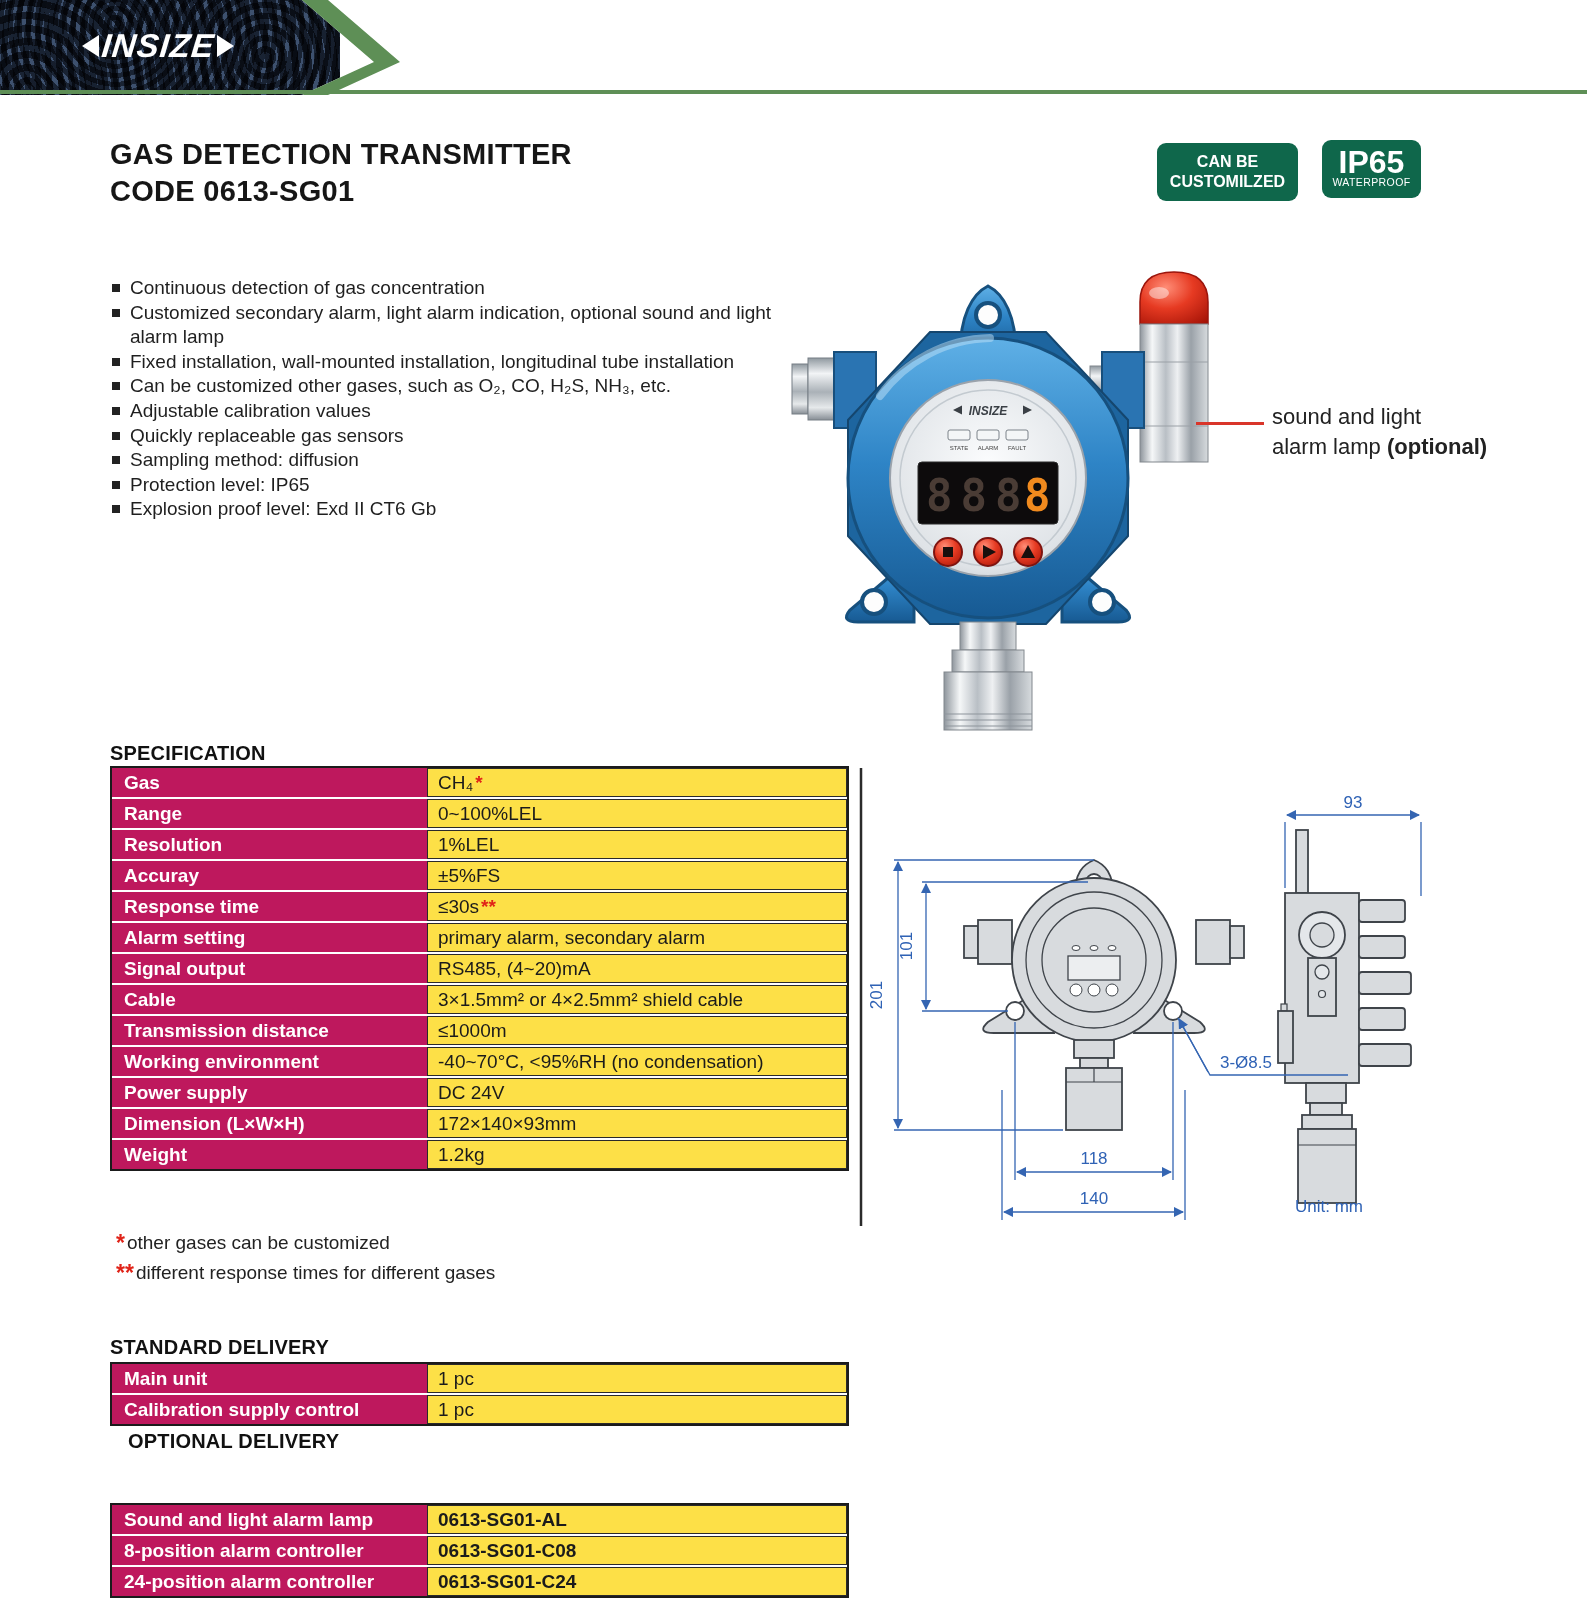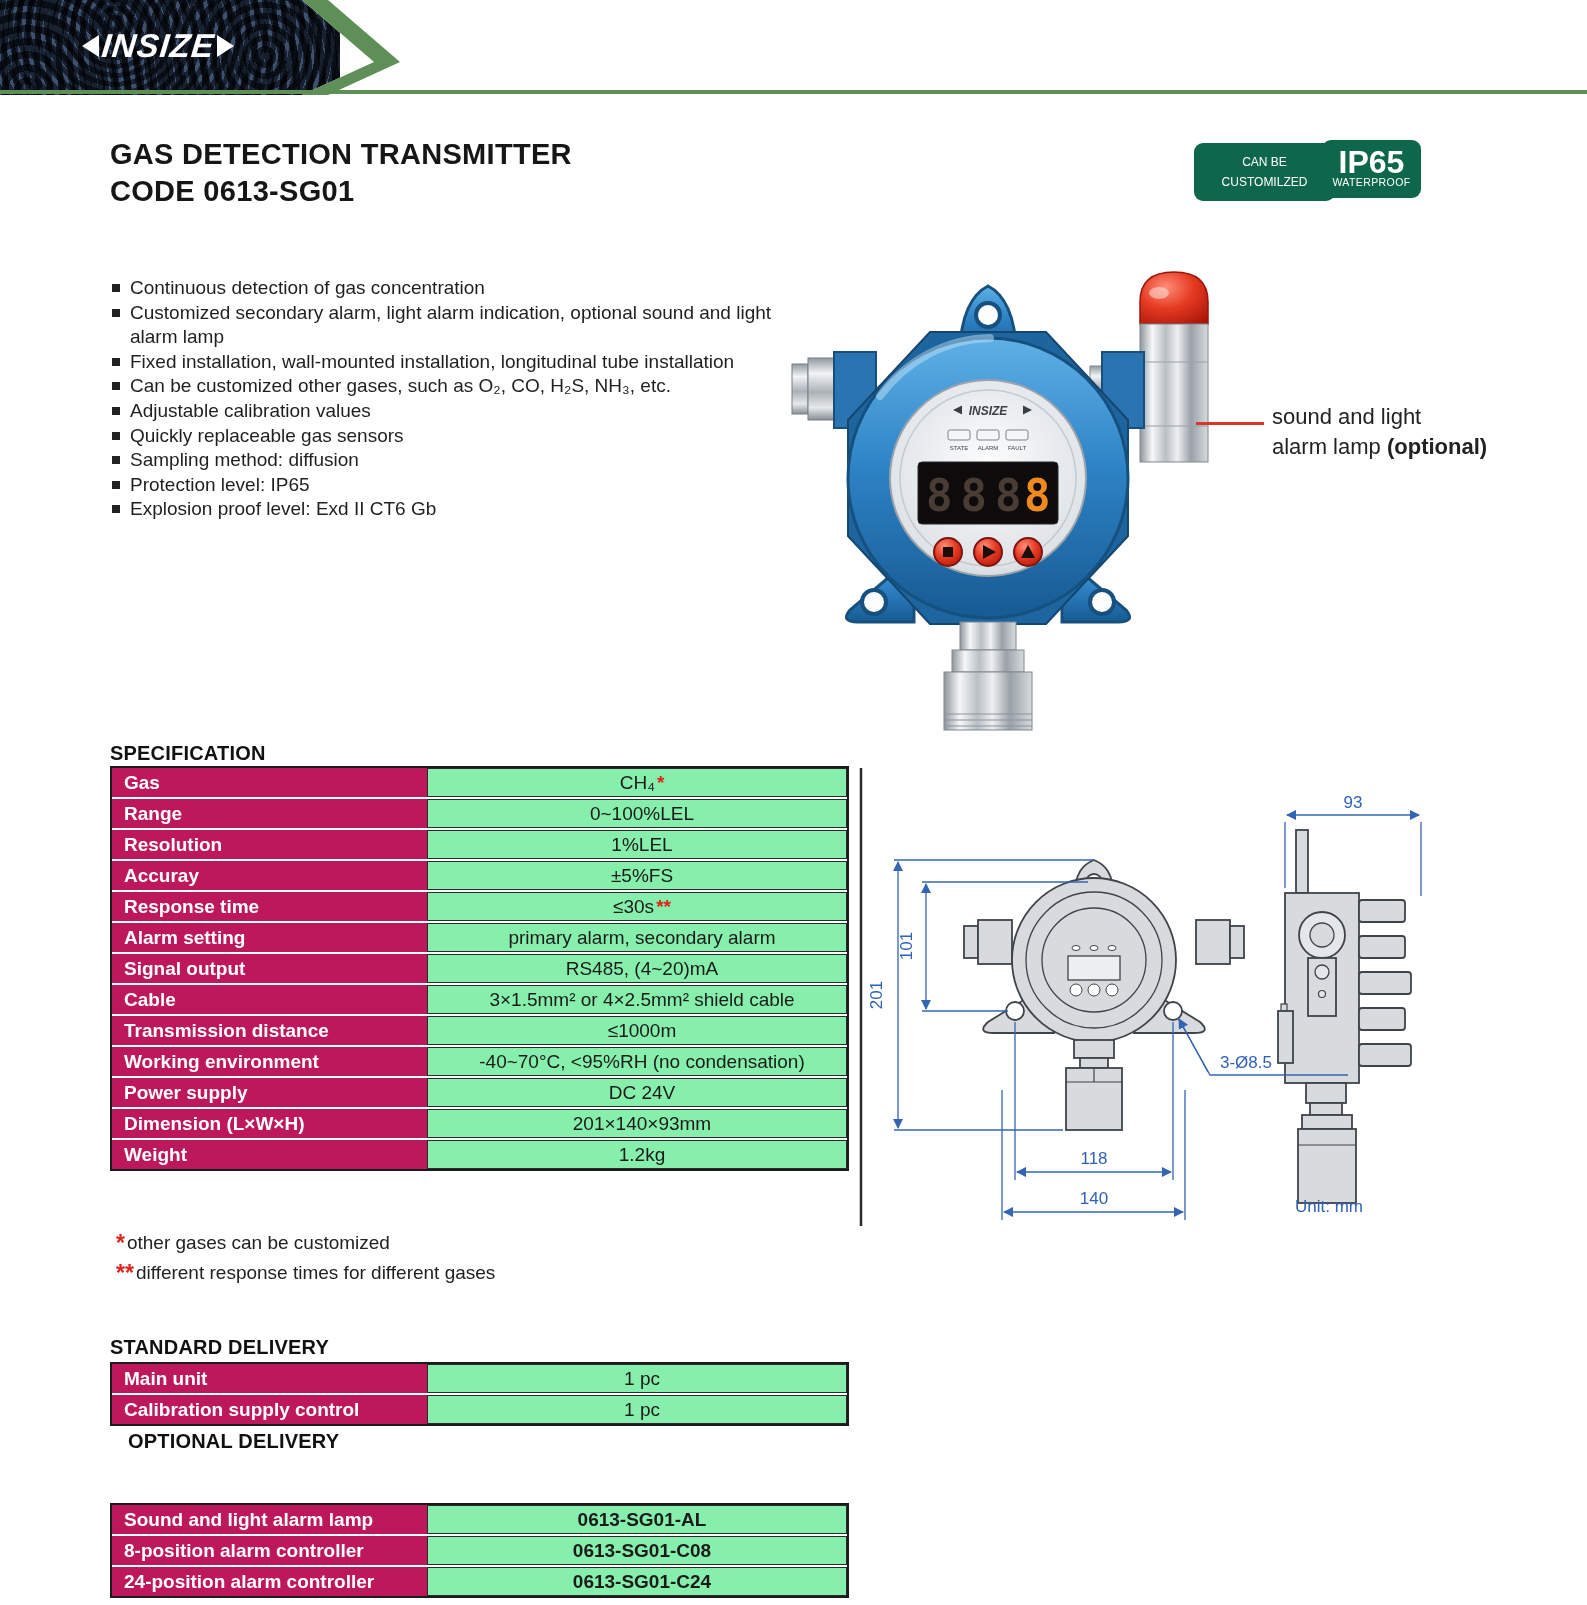--- a/index.html
+++ b/index.html
@@ -20,21 +20,21 @@
     clip-path:polygon(302px 0,328px 0,400px 62px,328px 95px,302px 95px,374px 62px);}
   #hdr-rule{left:0;top:90px;width:1587px;height:4px;background:#5E8F56;}
   #hdr-logo{left:82px;top:27px;display:flex;align-items:center;gap:3px;}
   #hdr-logo .tri-l{width:0;height:0;border-top:11px solid transparent;border-bottom:11px solid transparent;border-right:17px solid #fff;}
   #hdr-logo .tri-r{width:0;height:0;border-top:11px solid transparent;border-bottom:11px solid transparent;border-left:17px solid #fff;}
   #hdr-logo .brand{color:#fff;font-weight:bold;font-style:italic;font-size:33px;letter-spacing:1px;transform:skewX(-6deg);}
 
   
   #title{left:110px;top:136px;font-size:29px;font-weight:bold;color:#161616;line-height:37px;letter-spacing:.3px;}
   .badge{background:#0F674B;color:#fff;border-radius:9px;display:flex;flex-direction:column;align-items:center;justify-content:center;text-align:center;}
-  #badge1{left:1157px;top:143px;width:141px;height:58px;font-size:12px;font-weight:normal;line-height:20px;margin-left:37px;}
+  #badge1{left:1157px;top:143px;width:141px;height:58px;font-size:16px;font-weight:bold;line-height:20px;}
   #badge2{left:1322px;top:140px;width:99px;height:58px;}
   #badge2 .big{font-size:32px;font-weight:bold;line-height:27px;}
   #badge2 .small{font-size:10.5px;letter-spacing:.4px;line-height:13px;}
 
   
   #features{left:110px;top:276px;width:690px;font-size:19px;line-height:24.6px;color:#1f1f1f;}
   .feat{display:flex;}
   .feat .sq{flex:0 0 8px;width:8px;height:8px;background:#222;margin:8px 10px 0 2px;}
 
   
@@ -44,22 +44,22 @@
   
   .sect-h{font-size:20px;font-weight:bold;color:#111;letter-spacing:.2px;}
 
   
   .gtable{border:2px solid #1b1b1b;background:#d2d2d2;}
   .srow{display:flex;height:29px;border-top:2px solid #fff;}
   .srow:first-child{border-top:none;}
   .srow.tall{height:58px;}
   .slabel{width:315px;background:#be185d;color:#fff;font-weight:bold;font-size:19px;
           display:flex;align-items:center;padding-left:12px;box-sizing:border-box;}
-  .sval{flex:1;background:#86efac;border:1.5px solid #2a2a2a;box-sizing:border-box;
-        display:flex;flex-direction:column;justify-content:center;padding-left:10px;font-size:19px;color:#1b1b1b;text-align:center;}
+  .sval{flex:1;background:#fde047;border:1.5px solid #2a2a2a;box-sizing:border-box;
+        display:flex;flex-direction:column;justify-content:center;padding-left:10px;font-size:19px;color:#1b1b1b;}
   .vline{white-space:nowrap;line-height:26px;}
   .vmark{color:#E02318;font-weight:bold;margin-left:2px;}
   .vbold{font-weight:bold;}
 
   
   .fnote{left:116px;font-size:19px;color:#222;}
   .fnote .fm{color:#E02318;font-weight:bold;font-size:23px;vertical-align:-2px;margin-right:2px;}
 </style>
 </head>
 <body>
@@ -303,21 +303,21 @@
     </div>
     <div class="srow">
       <div class="slabel">Power supply</div>
       <div class="sval">
           <div class="vline"><span>DC 24V</span></div>
         </div>
     </div>
     <div class="srow">
       <div class="slabel">Dimension (L×W×H)</div>
       <div class="sval">
-          <div class="vline"><span>201×140×93mm</span></div>
+          <div class="vline"><span>172×140×93mm</span></div>
         </div>
     </div>
     <div class="srow">
       <div class="slabel">Weight</div>
       <div class="sval">
           <div class="vline"><span>1.2kg</span></div>
         </div>
     </div>
   </div>
 

